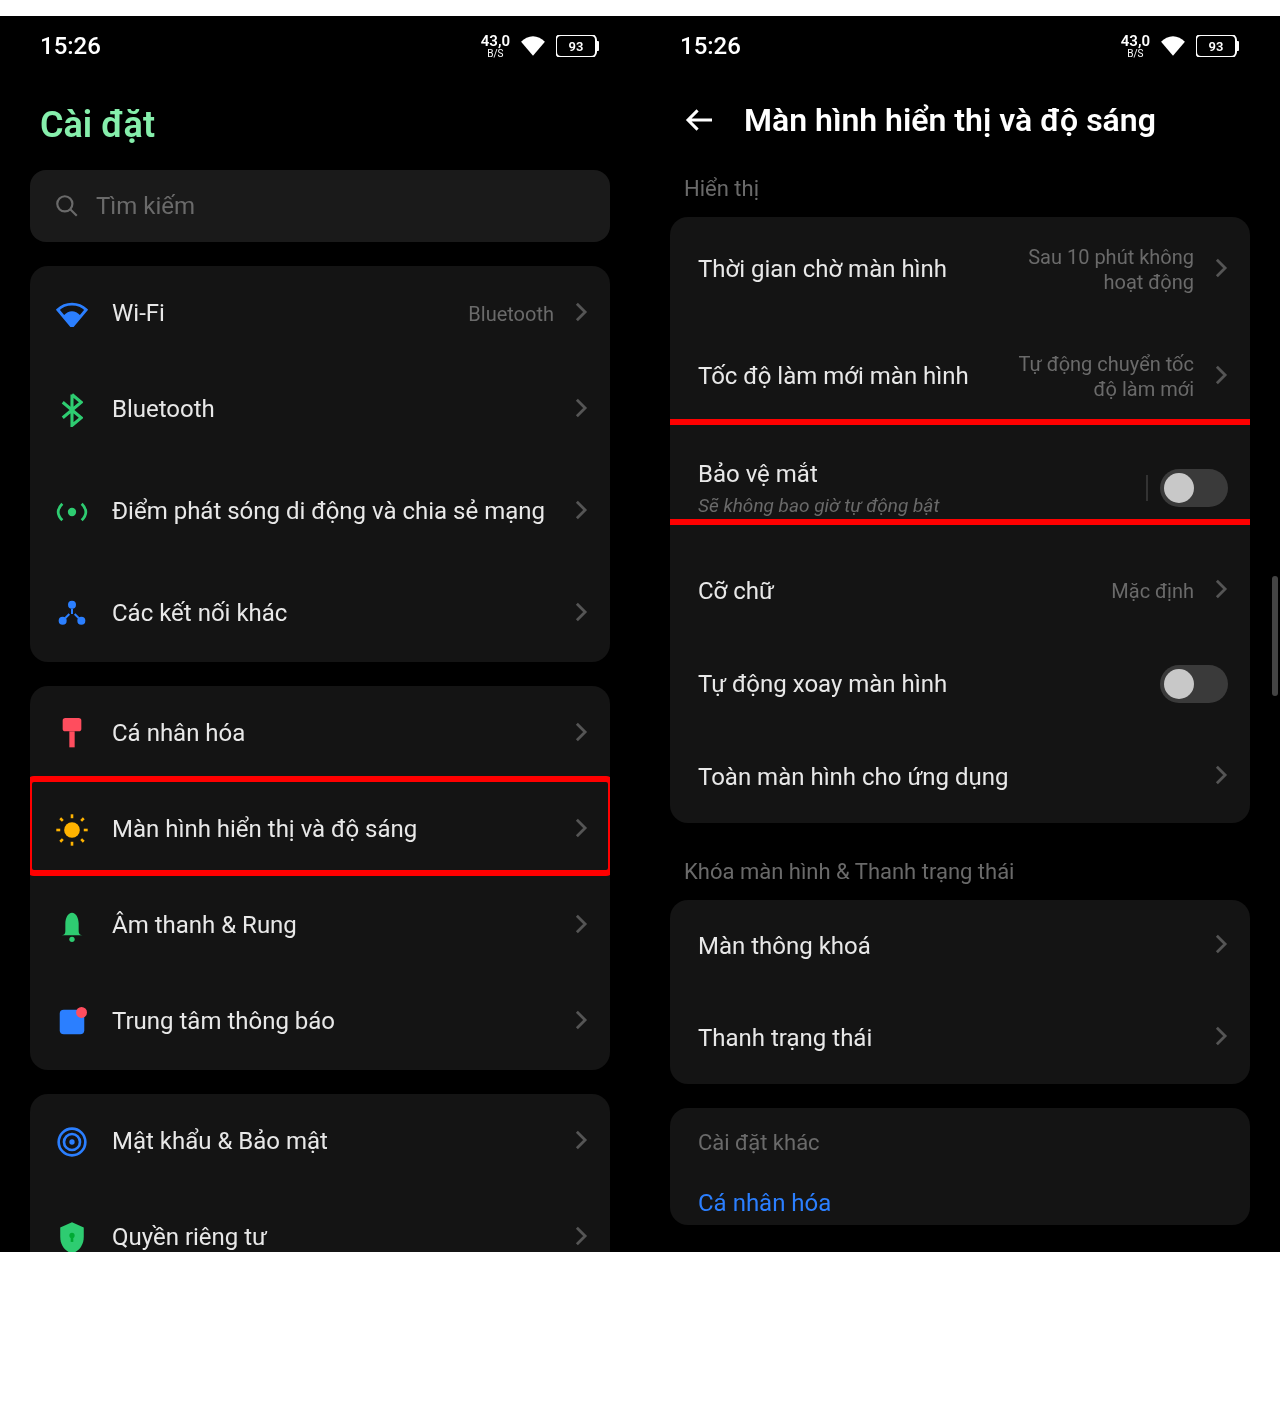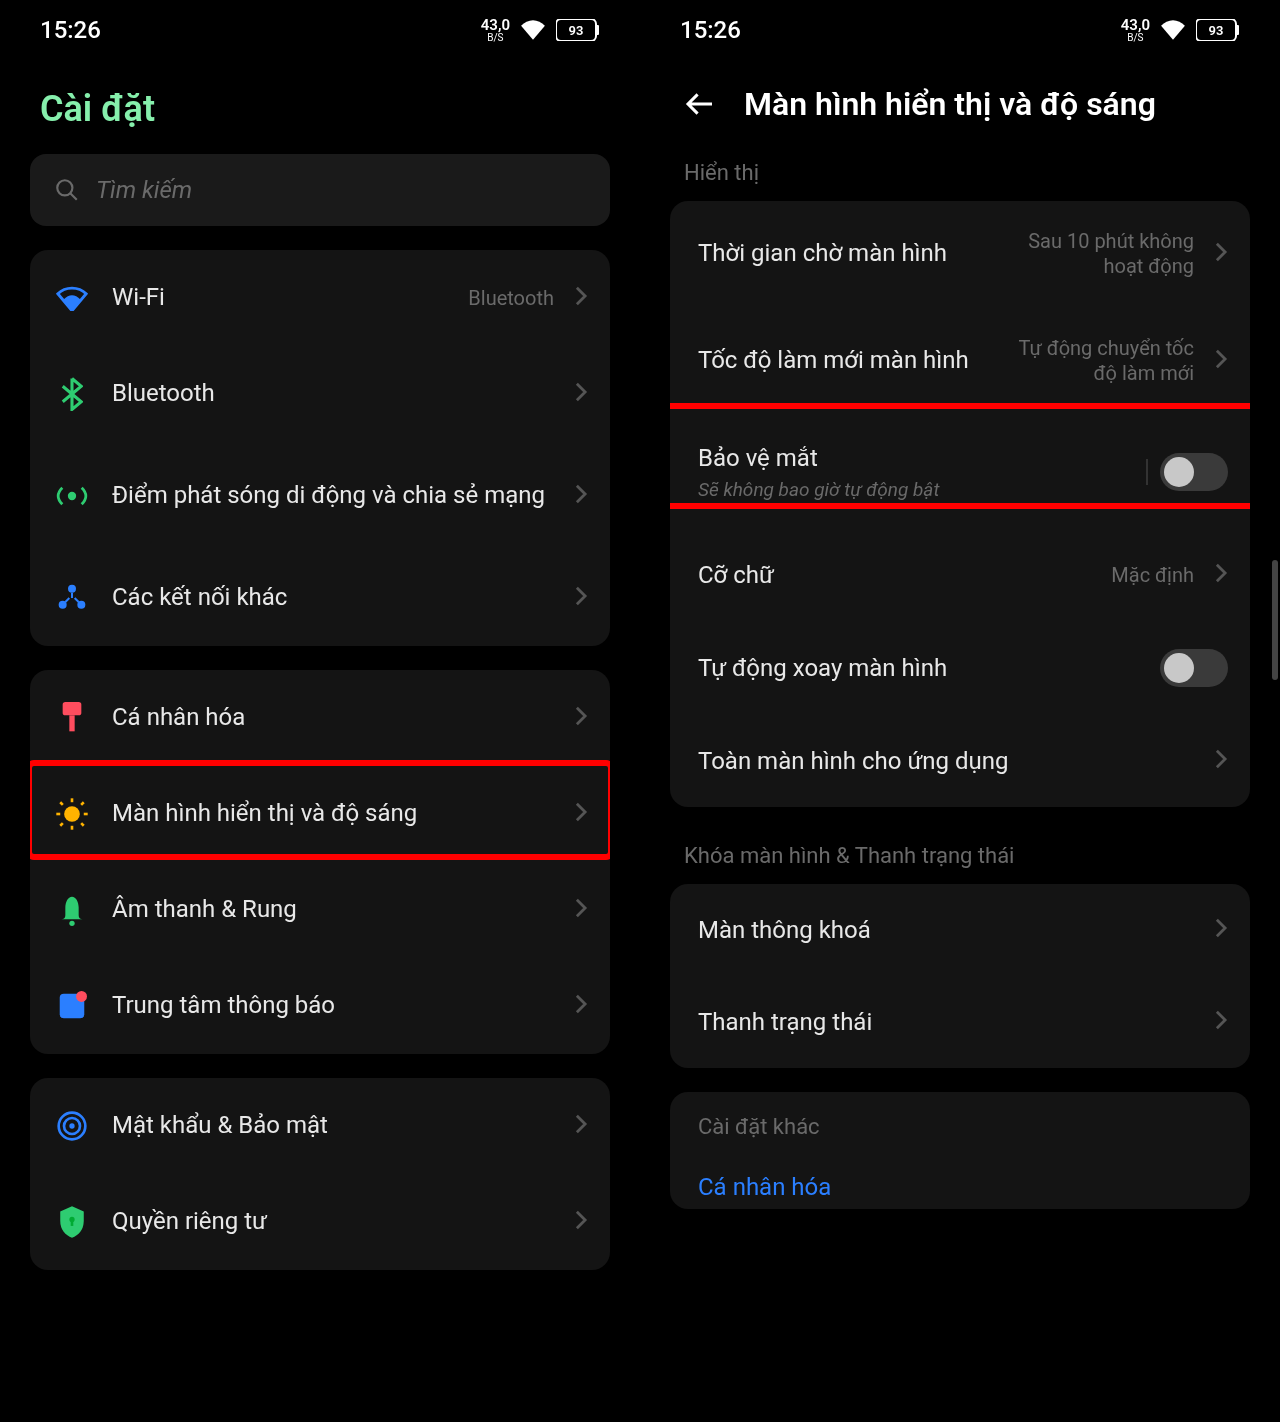--- a/index.html
+++ b/index.html
@@ -5,24 +5,25 @@
   * { margin: 0; padding: 0; box-sizing: border-box; }
   body {
     background: #fff;
     font-family: -apple-system, BlinkMacSystemFont, "Segoe UI", Roboto, sans-serif;
     display: flex;
     width: 1280px;
     height: 1422px;
   }
   .phone {
     width: 640px;
-    height: 1422px;
+    height: 1236px;
     background: #000;
     position: relative;
     overflow: hidden;
+    margin-top: 16px;
   }
   .status-bar {
     height: 60px;
     display: flex;
     justify-content: space-between;
     align-items: center;
     padding: 0 40px;
     color: #fff;
   }
   .status-time {
@@ -74,21 +75,20 @@
     height: 72px;
     display: flex;
     align-items: center;
     padding: 0 24px;
     gap: 16px;
   }
   .search-box svg { flex-shrink: 0; }
   .search-placeholder {
     color: #6a6a6a;
     font-size: 24px;
-    font-style: italic;
   }
   .group {
     margin: 0 30px 24px 30px;
     background: #141414;
     border-radius: 18px;
     overflow: hidden;
   }
   .row {
     display: flex;
     align-items: center;

